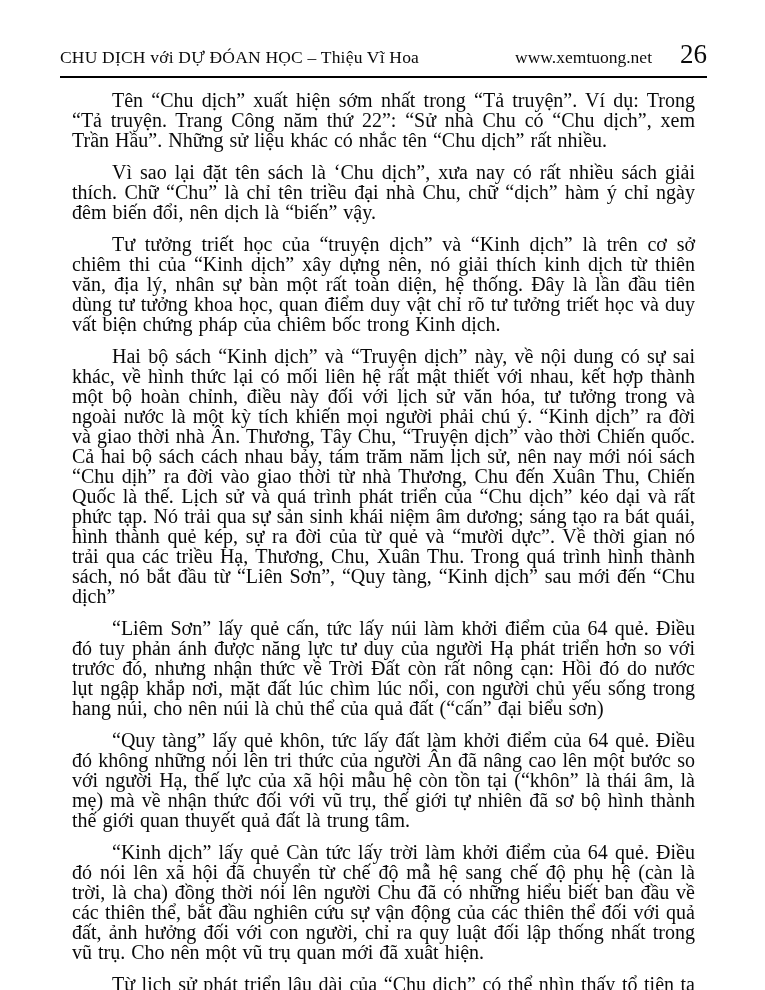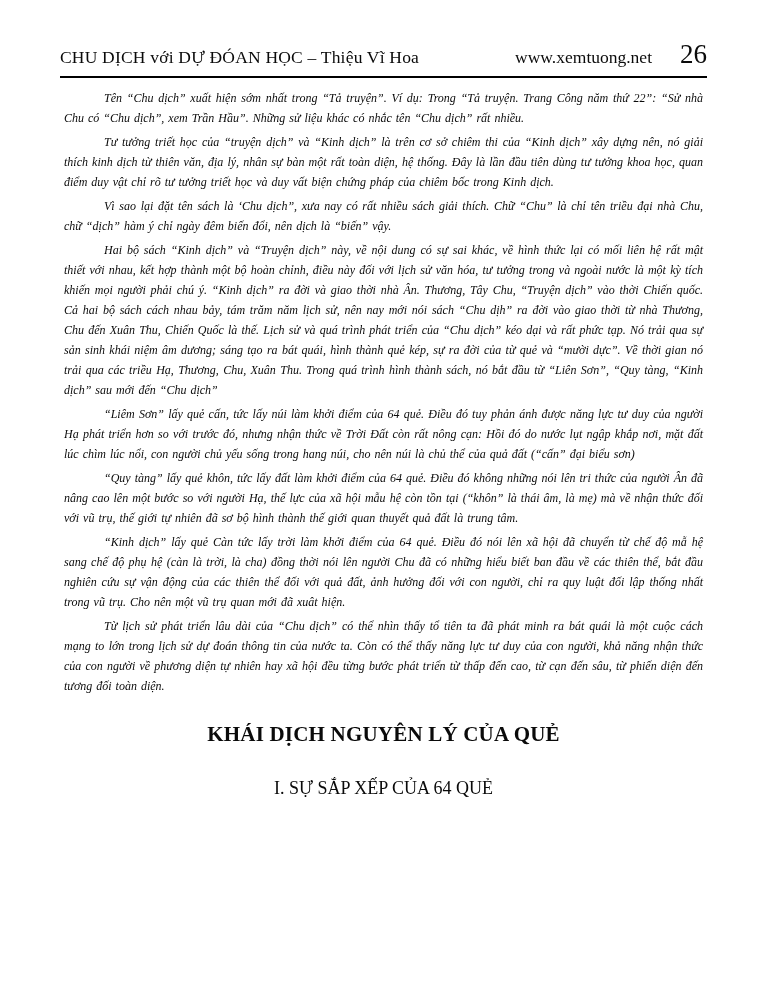--- a/index.html
+++ b/index.html
@@ -35,27 +35,26 @@
     font-size: 17.5px;
     color: #0a0a0a;
     cursor: pointer;
   }
   .page-number {
     font-size: 27px;
     font-weight: normal;
   }
   .body-text { margin-top: 10px; }
   .body-text p {
-    margin: 4px;
-    font-size: 12px;
+    margin: 12px;
+    font-size: 20px;
     line-height: 20px;
     text-align: justify;
     text-indent: 40px;
     word-spacing: 1px;
-    font-style: italic;
   }
   .chapter { margin-top: 26px; text-align: center; }
   .chapter-label {
     font-size: 17.5px;
     line-height: 21px;
   }
   .chapter-title {
     font-size: 21px;
     font-weight: bold;
     line-height: 25px;
@@ -74,22 +73,22 @@
 <div class="page">
 
   <div class="header">
     <span class="header-title">CHU DỊCH với DỰ ĐÓAN HỌC – Thiệu Vĩ Hoa</span>
     <span class="header-url">www.xemtuong.net</span>
     <span class="page-number">26</span>
   </div>
 
   <div class="body-text">
     <p>Tên “Chu dịch” xuất hiện sớm nhất trong “Tả truyện”. Ví dụ: Trong “Tả truyện. Trang Công năm thứ 22”: “Sử nhà Chu có “Chu dịch”, xem Trần Hầu”. Những sử liệu khác có nhắc tên “Chu dịch” rất nhiều.</p>
+    <p>Vì sao lại đặt tên sách là ‘Chu dịch”, xưa nay có rất nhiều sách giải thích. Chữ “Chu” là chỉ tên triều đại nhà Chu, chữ “dịch” hàm ý chỉ ngày đêm biến đổi, nên dịch là “biến” vậy.</p>
     <p>Tư tưởng triết học của “truyện dịch” và “Kinh dịch” là trên cơ sở chiêm thi của “Kinh dịch” xây dựng nên, nó giải thích kinh dịch từ thiên văn, địa lý, nhân sự bàn một rất toàn diện, hệ thống. Đây là lần đầu tiên dùng tư tưởng khoa học, quan điểm duy vật chỉ rõ tư tưởng triết học và duy vất biện chứng pháp của chiêm bốc trong Kinh dịch.</p>
-    <p>Vì sao lại đặt tên sách là ‘Chu dịch”, xưa nay có rất nhiều sách giải thích. Chữ “Chu” là chỉ tên triều đại nhà Chu, chữ “dịch” hàm ý chỉ ngày đêm biến đổi, nên dịch là “biến” vậy.</p>
     <p>Hai bộ sách “Kinh dịch” và “Truyện dịch” này, về nội dung có sự sai khác, về hình thức lại có mối liên hệ rất mật thiết với nhau, kết hợp thành một bộ hoàn chỉnh, điều này đối với lịch sử văn hóa, tư tưởng trong và ngoài nước là một kỳ tích khiến mọi người phải chú ý. “Kinh dịch” ra đời và giao thời nhà Ân. Thương, Tây Chu, “Truyện dịch” vào thời Chiến quốc. Cả hai bộ sách cách nhau bảy, tám trăm năm lịch sử, nên nay mới nói sách “Chu dịh” ra đời vào giao thời từ nhà Thương, Chu đến Xuân Thu, Chiến Quốc là thế. Lịch sử và quá trình phát triển của “Chu dịch” kéo dại và rất phức tạp. Nó trải qua sự sản sinh khái niệm âm dương; sáng tạo ra bát quái, hình thành quẻ kép, sự ra đời của từ quẻ và “mười dực”. Về thời gian nó trải qua các triều Hạ, Thương, Chu, Xuân Thu. Trong quá trình hình thành sách, nó bắt đầu từ “Liên Sơn”, “Quy tàng, “Kinh dịch” sau mới đến “Chu dịch”</p>
     <p>“Liêm Sơn” lấy quẻ cấn, tức lấy núi làm khởi điểm của 64 quẻ. Điều đó tuy phản ánh được năng lực tư duy của người Hạ phát triển hơn so với trước đó, nhưng nhận thức về Trời Đất còn rất nông cạn: Hồi đó do nước lụt ngập khắp nơi, mặt đất lúc chìm lúc nổi, con người chủ yếu sống trong hang núi, cho nên núi là chủ thể của quả đất (“cấn” đại biểu sơn)</p>
     <p>“Quy tàng” lấy quẻ khôn, tức lấy đất làm khởi điểm của 64 quẻ. Điều đó không những nói lên tri thức của người Ân đã nâng cao lên một bước so với người Hạ, thế lực của xã hội mẫu hệ còn tồn tại (“khôn” là thái âm, là mẹ) mà về nhận thức đối với vũ trụ, thế giới tự nhiên đã sơ bộ hình thành thế giới quan thuyết quả đất là trung tâm.</p>
     <p>“Kinh dịch” lấy quẻ Càn tức lấy trời làm khởi điểm của 64 quẻ. Điều đó nói lên xã hội đã chuyển từ chế độ mẫ hệ sang chế độ phụ hệ (càn là trời, là cha) đồng thời nói lên người Chu đã có những hiểu biết ban đầu về các thiên thể, bắt đầu nghiên cứu sự vận động của  các thiên thể đối với quả đất, ảnh hưởng đối với con người, chỉ ra quy luật đối lập thống nhất trong vũ trụ. Cho nên một vũ trụ quan mới đã xuât hiện.</p>
     <p>Từ lịch sử phát triển lâu dài của “Chu dịch” có thể nhìn thấy tổ tiên ta đã phát minh ra bát quái là một cuộc cách mạng to lớn trong lịch sử dự đoán thông tin của nước ta. Còn có thể thấy năng lực tư duy của con người, khả năng nhận thức của con người về phương diện tự nhiên hay xã hội đều từng bước phát triển từ thấp đến cao, từ cạn đến sâu, từ phiến diện đến tương đối toàn diện.</p>
   </div>
 
   <div class="chapter">
     <div class="chapter-title">KHÁI DỊCH NGUYÊN LÝ CỦA QUẺ</div>
     <div class="section-title">I. SỰ SẮP XẾP CỦA 64 QUẺ</div>

